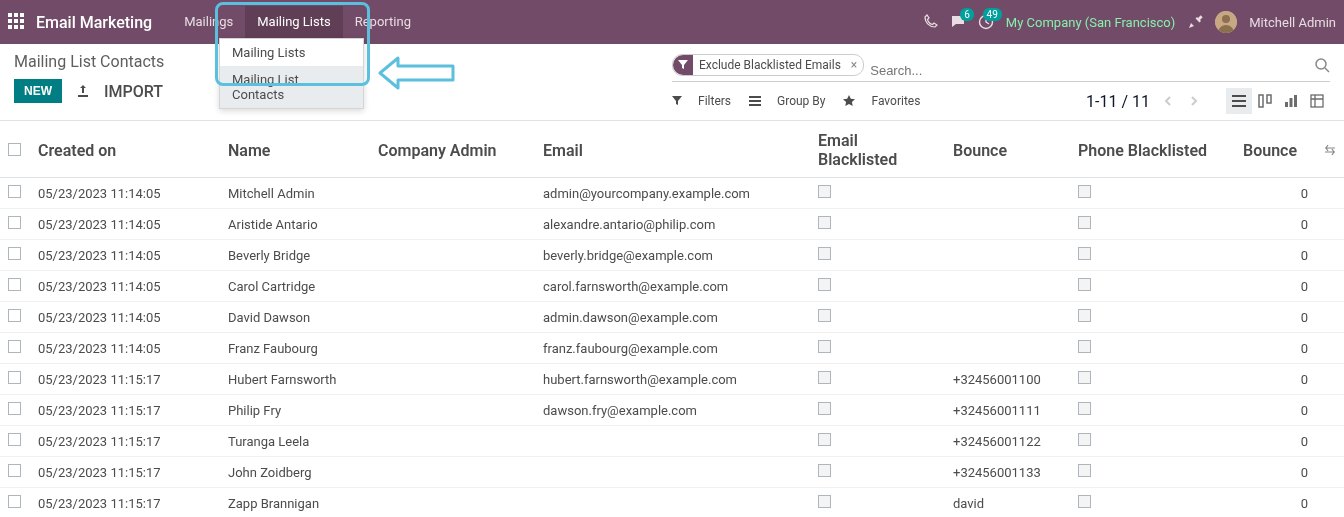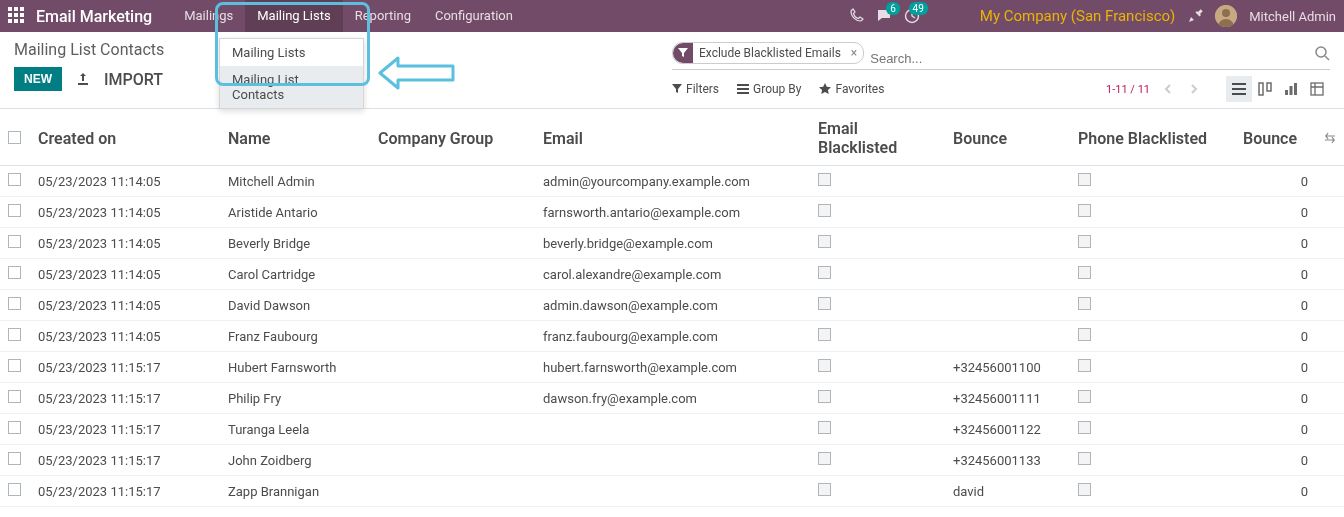--- a/index.html
+++ b/index.html
@@ -1,27 +1,27 @@
 <!DOCTYPE html>
 <html><head>
 <meta charset="utf-8">
 <style>
   * { box-sizing: border-box; margin: 0; padding: 0; }
   body { font-family: -apple-system, BlinkMacSystemFont, "Segoe UI", Roboto, "Helvetica Neue", Arial, sans-serif; font-size: 13px; color: #4c4c4c; width: 1344px; background: #fff; }
-  .topbar { background: #714b67; height: 32px; display: flex; align-items: center; color: #fff; padding: 0 8px; position: relative; }
+  .topbar { background: #714b67; height: 44px; display: flex; align-items: center; color: #fff; padding: 0 8px; position: relative; }
   .apps-icon { width: 18px; height: 18px; display: grid; grid-template-columns: repeat(3,4px); grid-template-rows: repeat(3,4px); gap: 2px; margin-right: 10px; cursor: pointer; }
   .apps-icon span { background: #fff; }
   .brand { font-size: 16px; font-weight: 500; margin-right: 20px; }
   .menu-item { padding: 0 12px; height: 32px; line-height: 32px; font-size: 13px; cursor: pointer; color: #e7dde3; position: relative; }
   .menu-item.active { background: #5f3e56; color: #fff; }
   .spacer { flex: 1; }
   .systray { display: flex; align-items: center; gap: 12px; }
   .systray-icon { position: relative; cursor: pointer; display: flex; align-items: center; }
   .badge { position: absolute; top: -6px; right: -8px; background: #00a09d; color: #fff; font-size: 10px; padding: 0 4px; border-radius: 6px; height: 13px; line-height: 13px; }
-  .company { font-size: 15px; color: #eab308; cursor: pointer; margin-left: 48px; }
+  .company { font-size: 13px; color: #86efac; cursor: pointer; }
   .avatar { width: 22px; height: 22px; border-radius: 50%; background: #c8a882; cursor: pointer; overflow:hidden; display:inline-block; }
   .user { font-size: 13px; color: #e7dde3; cursor: pointer; }
   
   .control-panel { display: flex; padding: 8px 14px 6px 14px; border-bottom: 1px solid #dee2e6; }
   .cp-left { flex: 0 0 50%; }
   .cp-right { flex: 1; }
   .breadcrumb { font-size: 16px; color: #5f5e5e; margin-bottom: 8px; }
   .cp-buttons { display: flex; align-items: center; gap: 14px; }
   .btn-new { background: #017e84; color: #fff; border: none; padding: 5px 10px; font-size: 12px; font-weight: 600; cursor: pointer; }
   .btn-icon { cursor: pointer; color: #4c4c4c; }
@@ -30,23 +30,23 @@
   .search-row { display: flex; align-items: center; border-bottom: 1px solid #ccc; padding-bottom: 3px; margin-bottom: 6px; }
   .facet { display: inline-flex; align-items: center; border: 1px solid #ccc; border-radius: 10px; font-size: 12px; margin-right: 6px; }
   .facet-icon { background: #714b67; color: #fff; width: 20px; height: 20px; display: flex; align-items: center; justify-content: center; border-radius: 10px 0 0 10px; }
   .facet-label { padding: 0 4px 0 6px; }
   .facet-close { padding: 0 6px; cursor: pointer; color: #888; }
   .search-input { flex: 1; border: none; outline: none; font-size: 13px; background: transparent; margin-top: 11px; }
   .search-glass { color: #888; cursor: pointer; }
   
   .cp-right-bottom { display: flex; align-items: center; }
   .filter-bar { display: flex; gap: 18px; align-items: center; }
-  .filter-btn { font-size: 12px; color: #4c4c4c; cursor: pointer; display: flex; align-items: center; gap: 4px; }
+  .filter-btn { font-size: 12px; color: #4c4c4c; cursor: pointer; display: flex; align-items: center; gap: 16px; }
   .pager-area { margin-left: auto; display: flex; align-items: center; gap: 10px; }
-  .pager { font-size: 11px; color: #be185d; }
+  .pager { font-size: 16px; color: #0f172a; }
   .pager-arrow { color: #ccc; cursor: pointer; padding: 0 4px; }
   .view-switcher { display: flex; margin-left: 14px; }
   .view-btn { width: 26px; height: 26px; display: flex; align-items: center; justify-content: center; cursor: pointer; color: #6c6c6c; }
   .view-btn.active { background: #e9ecef; }
   
   .dropdown { position: absolute; top: 38px; left: 219px; width: 145px; background: #fff; border: 1px solid #d5d5d5; box-shadow: 0 2px 6px rgba(0,0,0,.15); z-index: 10; }
   .dropdown-item { padding: 6px 12px; font-size: 13px; cursor: pointer; color: #4c4c4c; }
   .dropdown-item.hover { background: #e9ecef; }
   
   .highlight-box { position: absolute; border: 3px solid #5bc0de; border-radius: 8px; pointer-events: none; z-index: 11; }
@@ -76,21 +76,20 @@
       <span></span>
       <span></span>
       <span></span>
       <span></span>
       <span></span>
     </div>
   <div class="brand">Email Marketing</div>
   <div class="menu-item">Mailings</div>
   <div class="menu-item active">Mailing Lists</div>
   <div class="menu-item">Reporting</div>
-  <div class="menu-item">Configuration</div>
   <div class="spacer"></div>
   <div class="systray">
     <div class="systray-icon">
       <svg width="16" height="16" viewBox="0 0 16 16" fill="none">
           <path d="M3 3a10 10 0 0010 10l2-2-3-2-1.5 1.5A7 7 0 015.5 5.5L7 4 5 1 3 3z" stroke="#e7dde3" stroke-width="1.2"></path>
         </svg>
     </div>
     <div class="systray-icon">
       <svg width="16" height="16" viewBox="0 0 16 16" fill="#e7dde3">
           <path d="M2 2h12v8H6l-4 3V2z"></path>
@@ -230,21 +229,21 @@
     </div>
   </div>
 </div>
 
 <table class="list">
   <thead>
     <tr>
       <th class="chk-col"><span class="chk"></span></th>
       <th style="width:190px">Created on</th>
       <th style="width:150px">Name</th>
-      <th style="width:165px">Company Group</th>
+      <th style="width:165px">Company Admin</th>
       <th style="width:275px">Email</th>
       <th style="width:135px">Email Blacklisted</th>
       <th style="width:125px">Bounce</th>
       <th style="width:165px">Phone Blacklisted</th>
       <th class="num-col">Bounce</th>
       <th class="option-col">
         <svg width="12" height="12" viewBox="0 0 12 12" fill="none" stroke="#888" stroke-width="1.2">
             <path d="M1 4h10M1 8h10M4 1l-2 3 2 3M8 5l2 3-2 3"></path>
           </svg>
       </th>
@@ -261,21 +260,21 @@
         <td></td>
         <td><span class="chk disabled"></span></td>
         <td class="num-col">0</td>
         <td class="option-col"></td>
       </tr>
       <tr>
         <td class="chk-col"><span class="chk"></span></td>
         <td>05/23/2023 11:14:05</td>
         <td>Aristide Antario</td>
         <td></td>
-        <td>farnsworth.antario@example.com</td>
+        <td>alexandre.antario@philip.com</td>
         <td><span class="chk disabled"></span></td>
         <td></td>
         <td><span class="chk disabled"></span></td>
         <td class="num-col">0</td>
         <td class="option-col"></td>
       </tr>
       <tr>
         <td class="chk-col"><span class="chk"></span></td>
         <td>05/23/2023 11:14:05</td>
         <td>Beverly Bridge</td>
@@ -285,21 +284,21 @@
         <td></td>
         <td><span class="chk disabled"></span></td>
         <td class="num-col">0</td>
         <td class="option-col"></td>
       </tr>
       <tr>
         <td class="chk-col"><span class="chk"></span></td>
         <td>05/23/2023 11:14:05</td>
         <td>Carol Cartridge</td>
         <td></td>
-        <td>carol.alexandre@example.com</td>
+        <td>carol.farnsworth@example.com</td>
         <td><span class="chk disabled"></span></td>
         <td></td>
         <td><span class="chk disabled"></span></td>
         <td class="num-col">0</td>
         <td class="option-col"></td>
       </tr>
       <tr>
         <td class="chk-col"><span class="chk"></span></td>
         <td>05/23/2023 11:14:05</td>
         <td>David Dawson</td>

